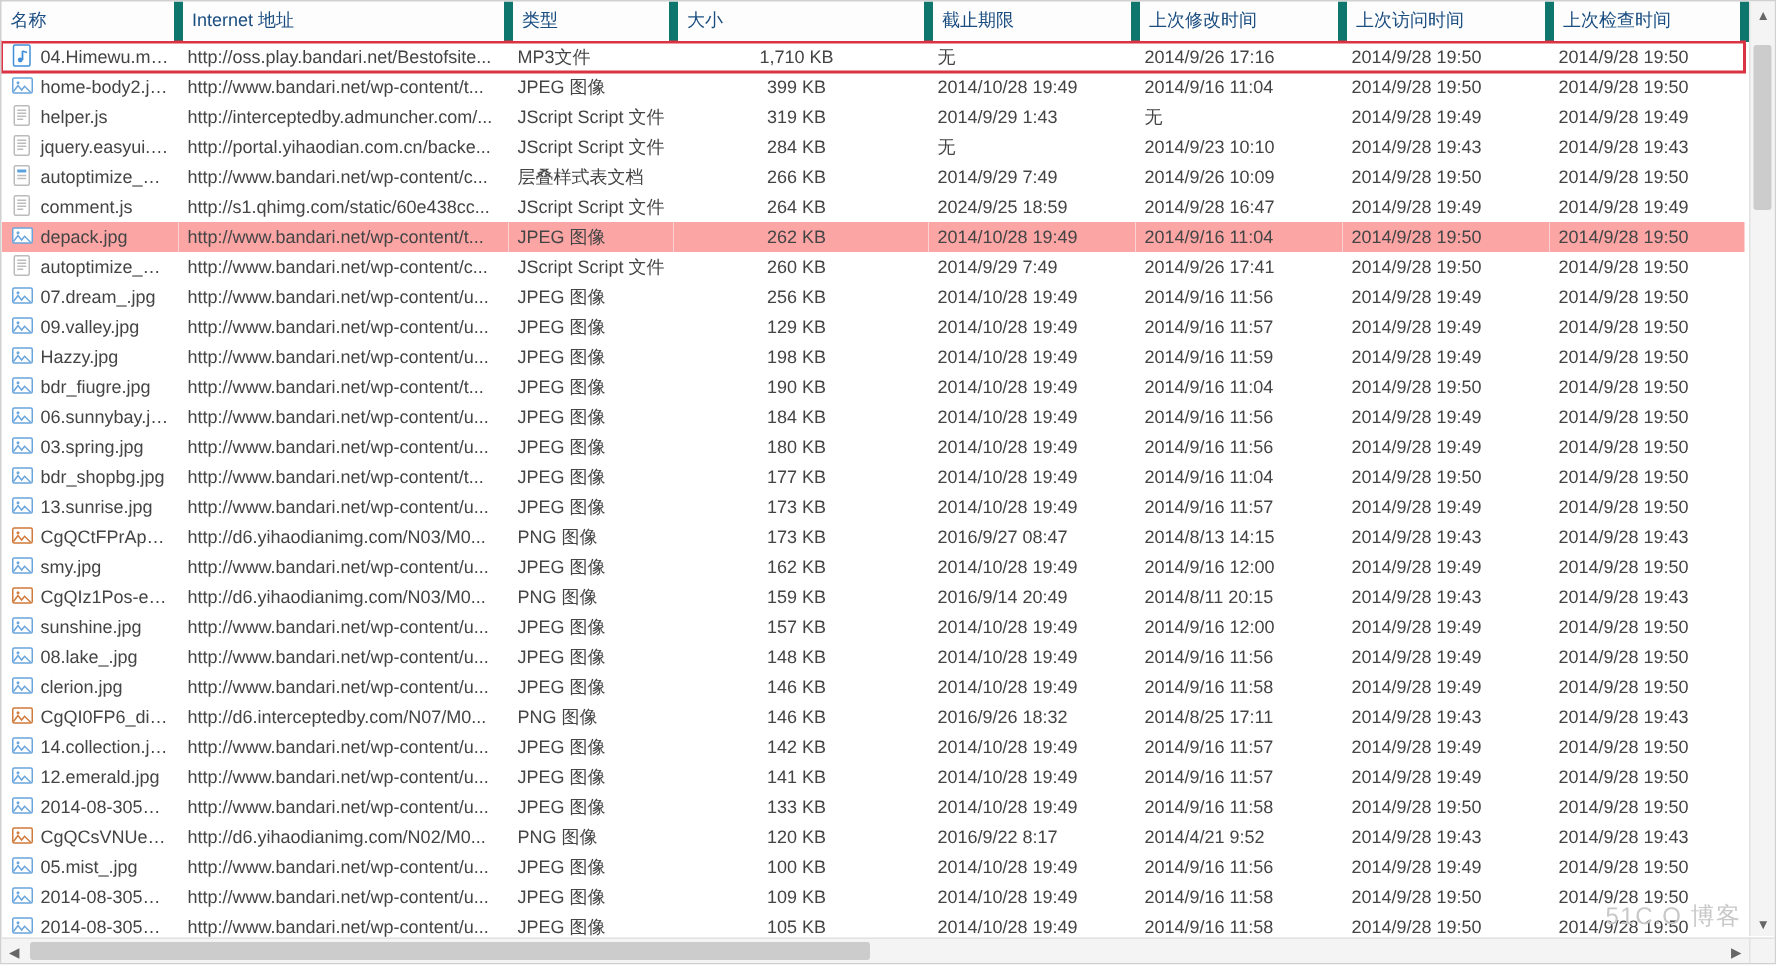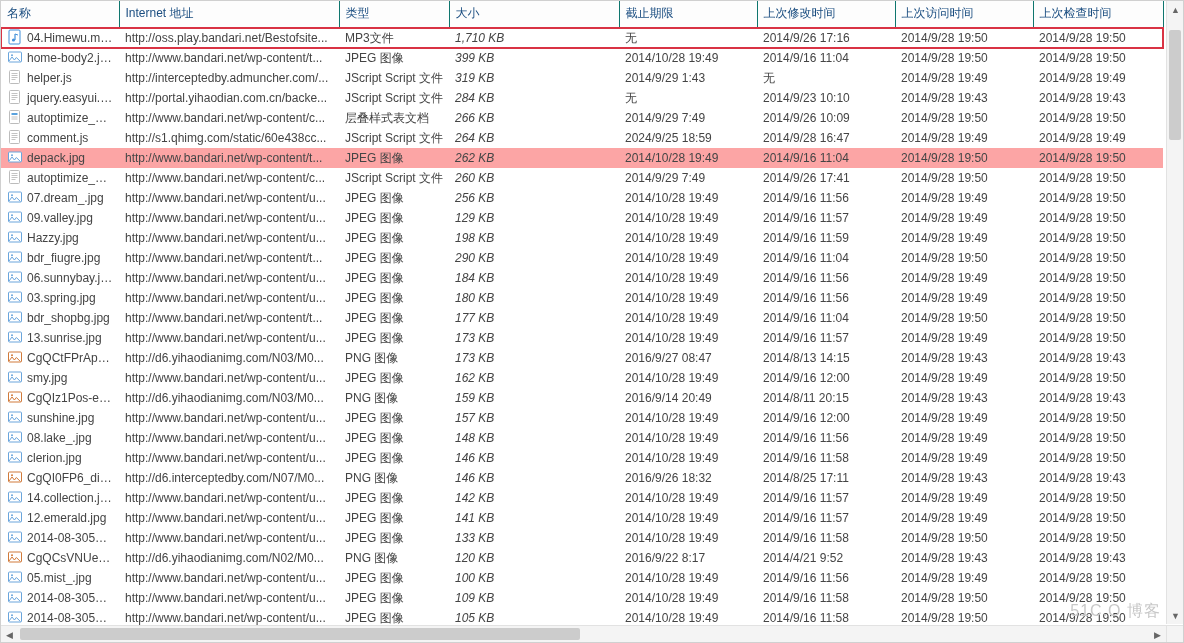--- a/index.html
+++ b/index.html
@@ -28,21 +28,21 @@
     width: 1162px;
     border-collapse: collapse;
     table-layout: fixed;
   }
   thead th {
     text-align: left;
     font-weight: normal;
     color: #1a4d80;
     background: #fdfdfd;
     border-bottom: 1px solid #e5e5e5;
-    border-right: 1px solid #0f766e;
+    border-right: 6px solid #0f766e;
     padding: 4px 6px 5px 6px;
     height: 22px;
     white-space: nowrap;
     overflow: hidden;
     position: relative;
   }
   tbody td {
     padding: 1px 6px 1px 6px;
     height: 19px;
     line-height: 17px;
@@ -53,21 +53,21 @@
     vertical-align: middle;
   }
   tbody tr.highlighted {
     outline: 2px solid #d93344;
     outline-offset: -1px;
     padding-left: 34px;
   }
   tbody tr.selected td {
     background: #fca5a5;
   }
-  .col-size { text-align: left; padding-right: 12px; font-style: italic; }
+  .col-size { text-align: center; padding-right: 12px; }
   .icon {
     display: inline-block;
     width: 16px;
     height: 16px;
     vertical-align: -3px;
     margin-right: 4px;
   }
   .icon svg { width: 16px; height: 16px; }
   .scroll-v {
     position: absolute;
@@ -281,21 +281,21 @@
             <td><span>2014/9/28 19:50</span></td>
           </tr>
           <tr>
             <td><span class="icon"><svg viewBox="0 0 16 16">
                   <rect x="1.5" y="3" width="13" height="10" rx="1" fill="#fff" stroke="#6aa5dc"></rect>
                   <circle cx="5" cy="6.2" r="1" fill="#6aa5dc"></circle>
                   <path d="M2 12l3-4 2.4 3 2-2.5 4 4" fill="none" stroke="#6aa5dc"></path>
                 </svg></span><span>bdr_fiugre.jpg</span></td>
             <td><span>http://www.bandari.net/wp-content/t...</span></td>
             <td><span>JPEG 图像</span></td>
-            <td class="col-size"><span>290 KB</span></td>
+            <td class="col-size"><span>190 KB</span></td>
             <td><span>2014/10/28 19:49</span></td>
             <td><span>2014/9/16 11:04</span></td>
             <td><span>2014/9/28 19:50</span></td>
             <td><span>2014/9/28 19:50</span></td>
           </tr>
           <tr>
             <td><span class="icon"><svg viewBox="0 0 16 16">
                   <rect x="1.5" y="3" width="13" height="10" rx="1" fill="#fff" stroke="#6aa5dc"></rect>
                   <circle cx="5" cy="6.2" r="1" fill="#6aa5dc"></circle>
                   <path d="M2 12l3-4 2.4 3 2-2.5 4 4" fill="none" stroke="#6aa5dc"></path>

